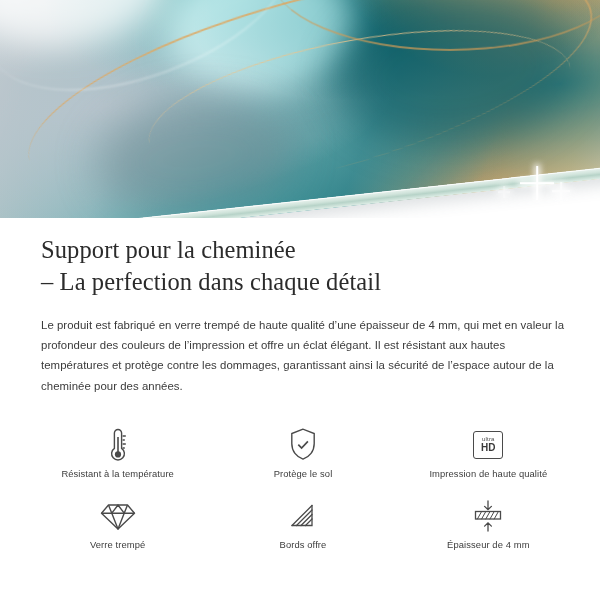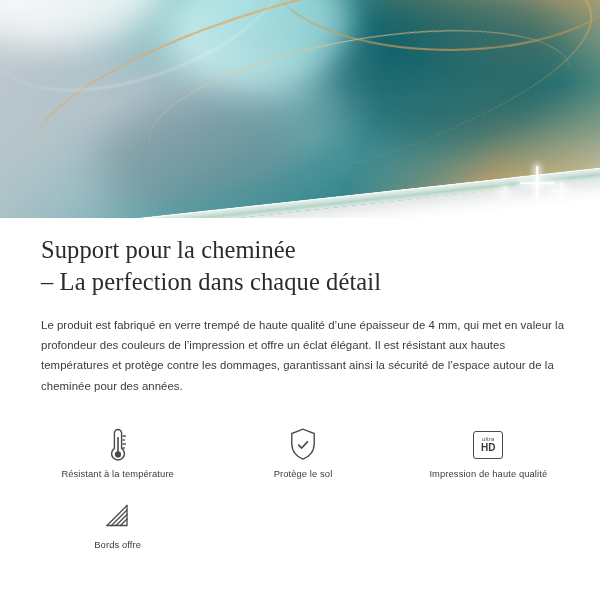--- a/index.html
+++ b/index.html
@@ -275,32 +275,54 @@
       <div class="feature">
         <div class="ico">
           <div class="hd-badge">
             <span class="u">ultra</span>
             <span class="h">HD</span>
           </div>
         </div>
         <div class="cap">Impression de haute qualité</div>
       </div>
 
+      <div class="feature">
+        <div class="ico">
+          <svg width="38" height="32" viewBox="0 0 38 32" fill="none" stroke="#4a4a4a" stroke-width="1.4" stroke-linejoin="round">
+            <path d="M9.5 5h19l7 8.2L19 29 2.5 13.2 9.5 5z"></path>
+            <path d="M2.5 13.2h33"></path>
+            <path d="M9.5 5l3.3 8.2L19 29l6.2-15.8L28.5 5"></path>
+            <path d="M12.8 13.2L19 5l6.2 8.2"></path>
+          </svg>
+        </div>
+        <div class="cap">Verre trempé</div>
+      </div>
 
       <div class="feature">
         <div class="ico">
           <svg width="34" height="32" viewBox="0 0 34 32" fill="none" stroke="#4a4a4a" stroke-width="1.3" stroke-linecap="round">
             <path d="M6 25.5L26 5.5"></path>
             <path d="M6 25.5h20V5.5" stroke-width="1.3"></path>
             <path d="M10.5 25.5L26 10"></path>
             <path d="M15 25.5L26 14.5"></path>
             <path d="M19.5 25.5L26 19"></path>
           </svg>
         </div>
         <div class="cap">Bords offre</div>
       </div>
 
+      <div class="feature">
+        <div class="ico">
+          <svg width="38" height="36" viewBox="0 0 38 36" fill="none" stroke="#4a4a4a" stroke-width="1.3" stroke-linecap="round">
+            <path d="M19 3v7.5M15.6 8.4L19 11.6l3.4-3.2"></path>
+            <rect x="6.5" y="13.5" width="25" height="7.5"></rect>
+            <path d="M8.4 21l4.2-7.5M12.6 21l4.2-7.5M16.8 21l4.2-7.5M21 21l4.2-7.5M25.2 21l4.2-7.5" stroke-width="1"></path>
+            <path d="M19 33v-7.5M15.6 28.1L19 24.9l3.4 3.2"></path>
+          </svg>
+        </div>
+        <div class="cap">Épaisseur de 4 mm</div>
+      </div>
 
     </div>
   </div>
 
   <div class="footer-bar"></div>
 </div>
 
 </body></html>

